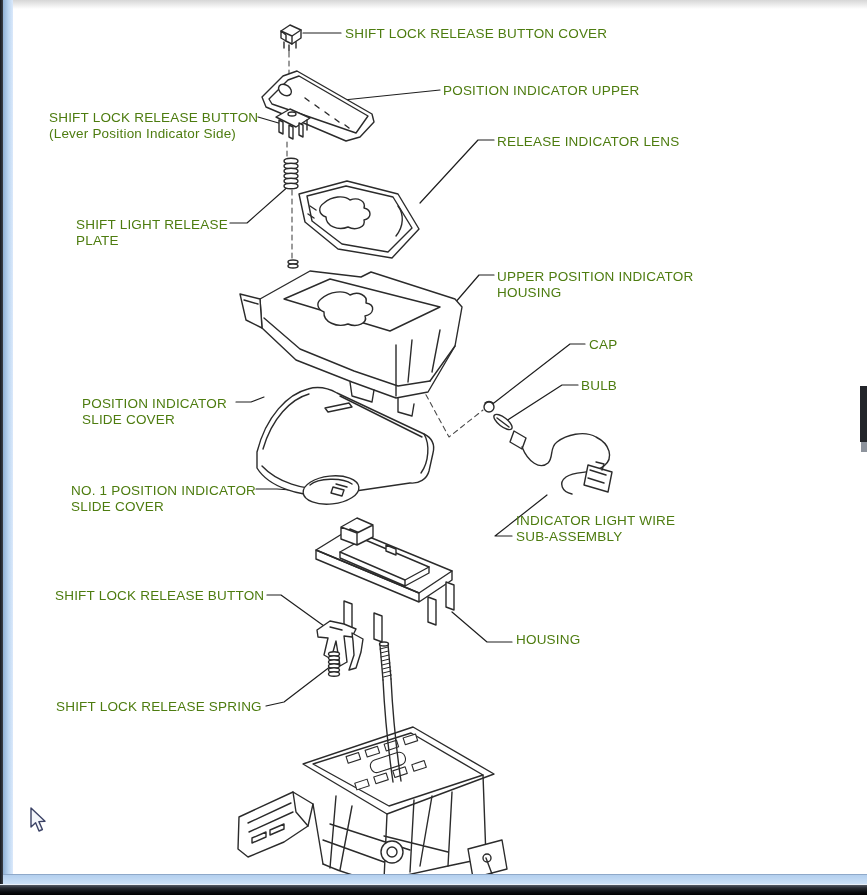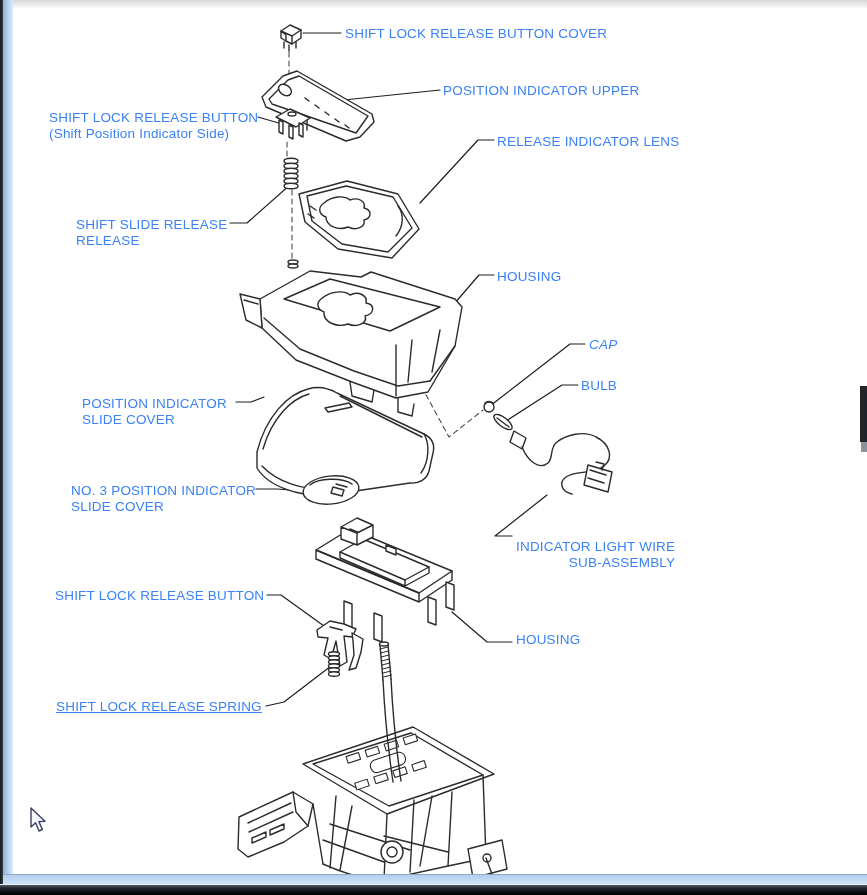--- a/index.html
+++ b/index.html
@@ -18,37 +18,37 @@
     border-top:1px solid #8fa9c9;
     background:linear-gradient(180deg,#b3cfee,#cfe3f8);}
   .frame-bottom-light-line{position:absolute;left:0;right:0;top:884px;height:1px;background:#e9f0f9;}
   .taskbar{position:absolute;left:0;right:0;top:885px;height:10px;
     background:linear-gradient(180deg,#555b66 0%,#262a31 30%,#0b0d11 70%,#000 100%);}
   .right-edge-mark{position:absolute;left:860px;top:386px;width:7px;height:56px;
     background:#23252a;}
   .right-edge-mark2{position:absolute;left:861px;top:442px;width:6px;height:10px;
     background:#8d939c;}
   
-  .label{position:absolute;font-size:13.5px;line-height:16px;color:#3b82f6;
+  .label{position:absolute;font-size:13.5px;line-height:16px;color:#4d7c0f;
     white-space:nowrap;letter-spacing:.2px;}
   .label span{display:block;}
   .lbl0{left:345px;top:26px;}
   .lbl1{left:443px;top:83px;}
   .lbl2{left:49px;top:110px;}
   .lbl3{left:497px;top:134px;}
   .lbl4{left:76px;top:217px;}
   .lbl5{left:497px;top:269px;}
-  .lbl6{left:589px;top:337px;font-style:italic;}
+  .lbl6{left:589px;top:337px;}
   .lbl7{left:581px;top:378px;text-align:center;}
   .lbl8{left:71px;top:396px;margin-left:11px;}
   .lbl9{left:71px;top:483px;}
-  .lbl10{left:516px;top:539px;text-align:right;}
+  .lbl10{left:516px;top:513px;}
   .lbl11{left:55px;top:588px;}
   .lbl12{left:516px;top:632px;}
-  .lbl13{left:56px;top:699px;text-decoration:underline;}
+  .lbl13{left:56px;top:699px;}
   svg.art{position:absolute;left:0;top:0;}
   .cursor{position:absolute;left:28px;top:806px;}
 </style>
 </head>
 <body>
 
 <div class="screen">
 
   <div class="top-gradient"></div>
 
@@ -225,44 +225,45 @@
   </svg>
 
   <div class="label lbl0">
     <span>SHIFT LOCK RELEASE BUTTON COVER</span>
   </div>
   <div class="label lbl1">
     <span>POSITION INDICATOR UPPER</span>
   </div>
   <div class="label lbl2">
     <span>SHIFT LOCK RELEASE BUTTON</span>
-    <span>(Shift Position Indicator Side)</span>
+    <span>(Lever Position Indicator Side)</span>
   </div>
   <div class="label lbl3">
     <span>RELEASE INDICATOR LENS</span>
   </div>
   <div class="label lbl4">
-    <span>SHIFT SLIDE RELEASE</span>
-    <span>RELEASE</span>
+    <span>SHIFT LIGHT RELEASE</span>
+    <span>PLATE</span>
   </div>
   <div class="label lbl5">
+    <span>UPPER POSITION INDICATOR</span>
     <span>HOUSING</span>
   </div>
   <div class="label lbl6">
     <span>CAP</span>
   </div>
   <div class="label lbl7">
     <span>BULB</span>
   </div>
   <div class="label lbl8">
     <span>POSITION INDICATOR</span>
     <span>SLIDE COVER</span>
   </div>
   <div class="label lbl9">
-    <span>NO. 3 POSITION INDICATOR</span>
+    <span>NO. 1 POSITION INDICATOR</span>
     <span>SLIDE COVER</span>
   </div>
   <div class="label lbl10">
     <span>INDICATOR LIGHT WIRE</span>
     <span>SUB-ASSEMBLY</span>
   </div>
   <div class="label lbl11">
     <span>SHIFT LOCK RELEASE BUTTON</span>
   </div>
   <div class="label lbl12">

